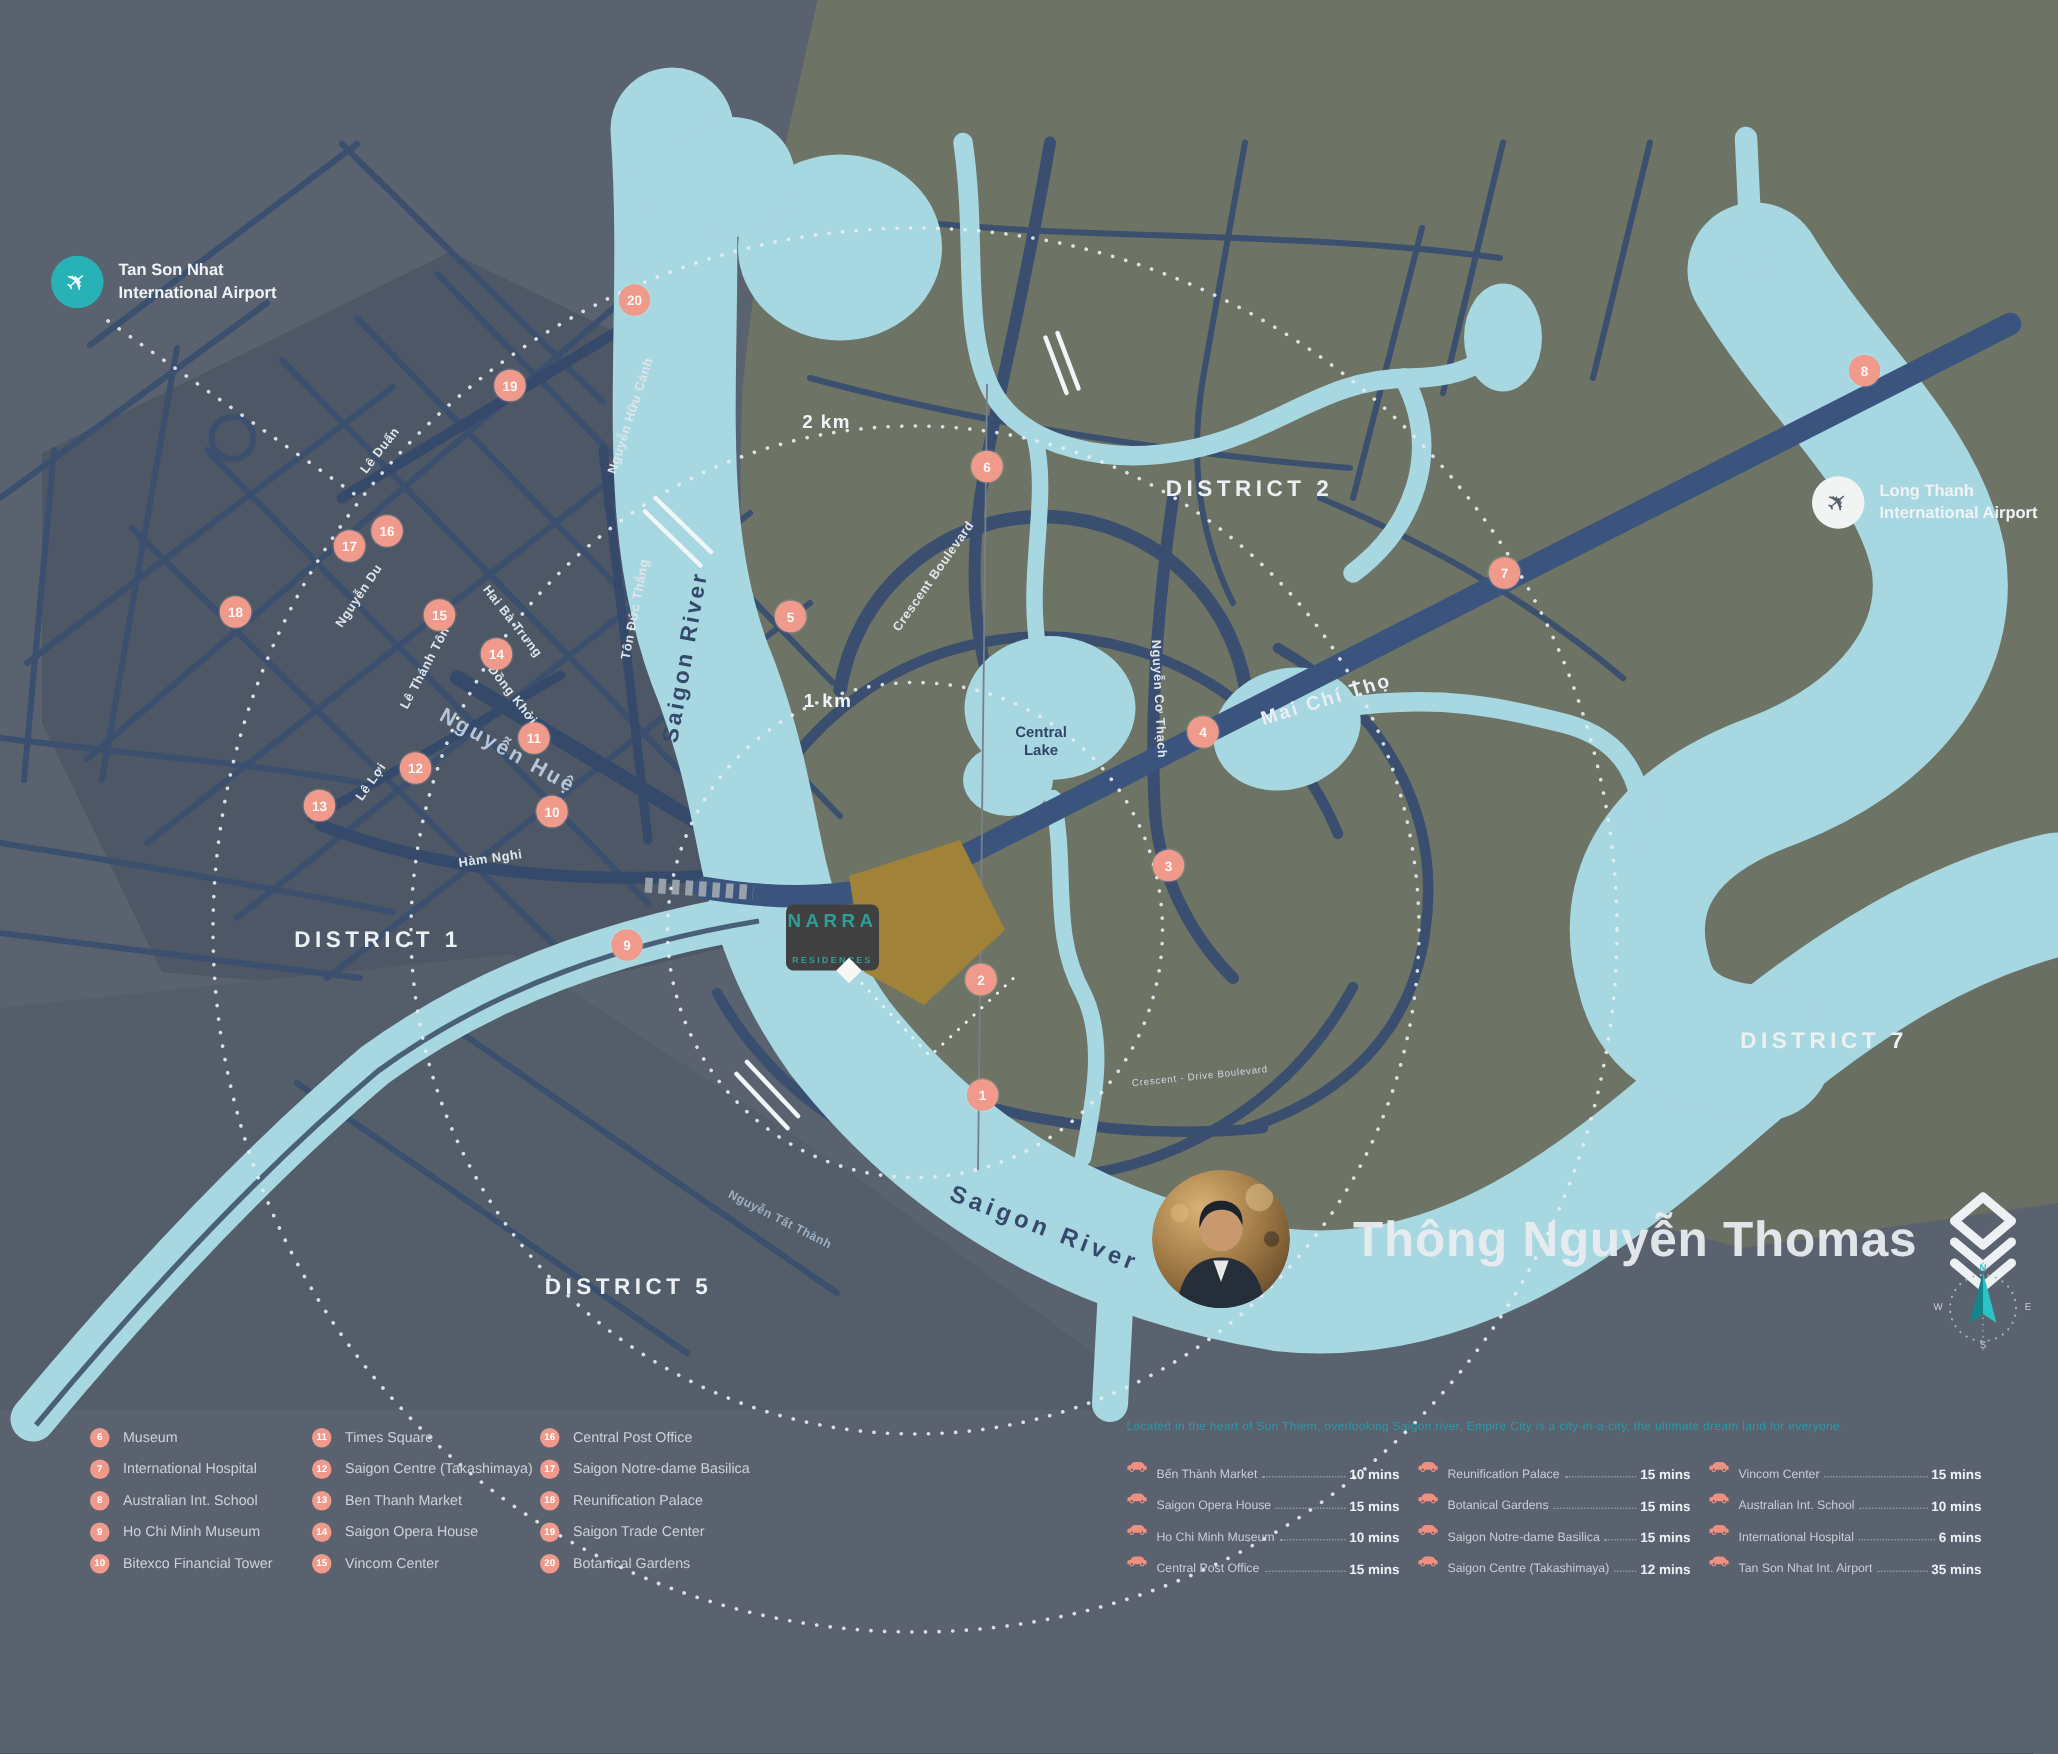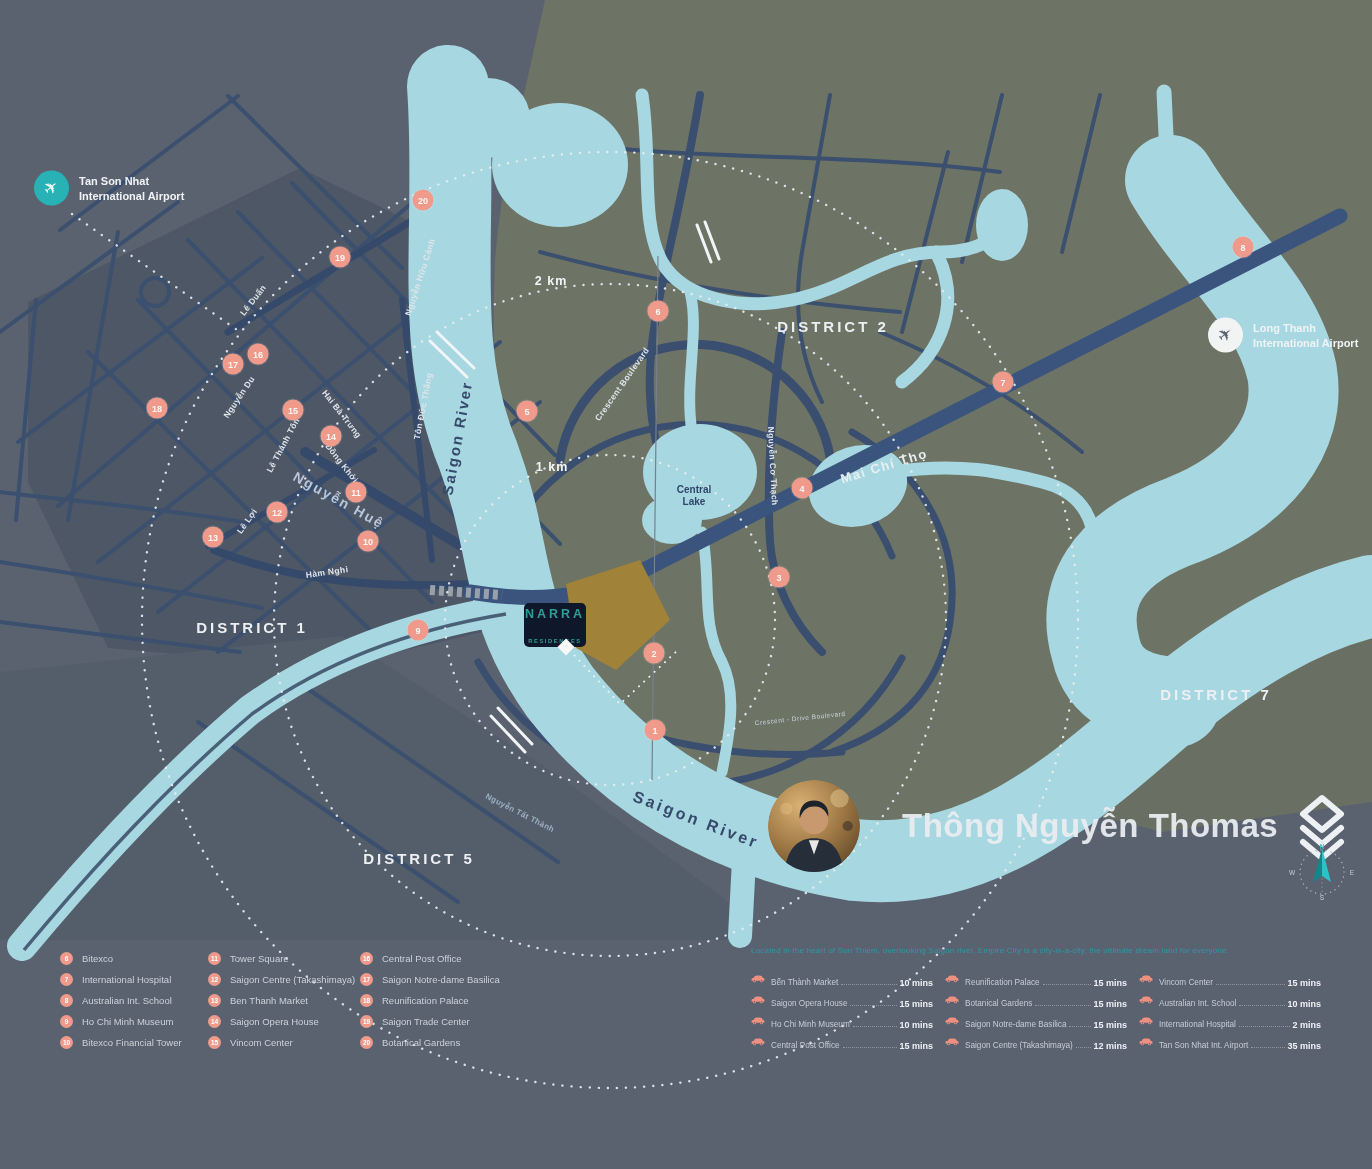--- a/index.html
+++ b/index.html
@@ -24,21 +24,21 @@
     color:#fef6f4;font-size:9px;font-weight:bold;display:flex;align-items:center;justify-content:center;
     transform:translate(-50%,-50%);box-shadow:0 0 0 1px rgba(255,255,255,0.12);}
 
   .airport{position:absolute;display:flex;align-items:center;gap:10px;transform:translate(0,-50%);}
   .airport .disc{width:35px;height:35px;border-radius:50%;display:flex;align-items:center;justify-content:center;font-size:17px;}
   .airport.v-teal .disc{background:#28b2b6;color:#f4fbfb;}
   .airport.v-white .disc{background:#f2f4f4;color:#5a6270;}
   .airport .disc span{display:inline-block;transform:rotate(-40deg);}
   .airport .lbl{color:#f0f3f5;font-size:11px;font-weight:bold;line-height:1.3;}
 
-  .narra{position:absolute;left:524px;top:603px;width:62px;height:44px;background:#0f172a;border-radius:5px;
+  .narra{position:absolute;left:524px;top:603px;width:62px;height:44px;background:#404040;border-radius:5px;
     display:flex;flex-direction:column;align-items:center;justify-content:center;gap:17px;}
   .narra:after{content:"";position:absolute;left:36px;bottom:-6px;width:12px;height:12px;background:#f7f8f5;transform:rotate(45deg);}
   .narra .n1{color:#2f9e98;font-size:12.5px;font-weight:bold;letter-spacing:3px;}
   .narra .n2{color:#2f9e98;font-size:5.8px;font-weight:bold;letter-spacing:1.6px;}
 
   .watermark{position:absolute;left:768px;top:780px;display:flex;align-items:center;gap:42px;justify-content:flex-end;}
   .avatar{width:92px;height:92px;border-radius:50%;overflow:hidden;flex:0 0 auto;}
   .wm-name{color:rgba(233,236,240,0.95);font-size:33px;font-weight:600;letter-spacing:.5px;}
 
   .brand{position:absolute;left:1286px;top:790px;width:72px;height:110px;}
@@ -294,21 +294,21 @@
     <span class="compass-letter n" style="left:36px;top:56px;">N</span>
     <span class="compass-letter" style="left:6px;top:82px;">W</span>
     <span class="compass-letter" style="left:66px;top:82px;">E</span>
     <span class="compass-letter" style="left:36px;top:107px;">S</span>
   </div>
 
   <div class="legend-left" id="legendLeft">
       <div class="col" style="width: 148px;">
         <div class="l-item">
           <div class="l-num">6</div>
-          <div class="l-label">Bitexco</div>
+          <div class="l-label">Museum</div>
         </div>
         <div class="l-item">
           <div class="l-num">7</div>
           <div class="l-label">International Hospital</div>
         </div>
         <div class="l-item">
           <div class="l-num">8</div>
           <div class="l-label">Australian Int. School</div>
         </div>
         <div class="l-item">
@@ -316,21 +316,21 @@
           <div class="l-label">Ho Chi Minh Museum</div>
         </div>
         <div class="l-item">
           <div class="l-num">10</div>
           <div class="l-label">Bitexco Financial Tower</div>
         </div>
       </div>
       <div class="col" style="width: 152px;">
         <div class="l-item">
           <div class="l-num">11</div>
-          <div class="l-label">Tower Square</div>
+          <div class="l-label">Times Square</div>
         </div>
         <div class="l-item">
           <div class="l-num">12</div>
           <div class="l-label">Saigon Centre (Takashimaya)</div>
         </div>
         <div class="l-item">
           <div class="l-num">13</div>
           <div class="l-label">Ben Thanh Market</div>
         </div>
         <div class="l-item">
@@ -475,21 +475,21 @@
             <div class="t-time">10 mins</div>
           </div>
           <div class="t-item">
             <div class="t-car"><svg width="14" height="9" viewBox="0 0 24 14">
                 <path d="M1,8 Q1,6 3,6 L4.5,6 Q6,2 10,2 L15,2 Q19,2 20.5,6 L21,6 Q23,6 23,8 L23,11 L20.6,11 A2.6,2.6 0 1 1 15.4,11 L8.6,11 A2.6,2.6 0 1 1 3.4,11 L1,11 Z" fill="#ef8f80"></path>
                 <circle cx="6" cy="11" r="1.3" fill="#5a6270"></circle>
                 <circle cx="18" cy="11" r="1.3" fill="#5a6270"></circle>
               </svg></div>
             <div class="t-name">International Hospital</div>
             <div class="t-dots"></div>
-            <div class="t-time">2 mins</div>
+            <div class="t-time">6 mins</div>
           </div>
           <div class="t-item">
             <div class="t-car"><svg width="14" height="9" viewBox="0 0 24 14">
                 <path d="M1,8 Q1,6 3,6 L4.5,6 Q6,2 10,2 L15,2 Q19,2 20.5,6 L21,6 Q23,6 23,8 L23,11 L20.6,11 A2.6,2.6 0 1 1 15.4,11 L8.6,11 A2.6,2.6 0 1 1 3.4,11 L1,11 Z" fill="#ef8f80"></path>
                 <circle cx="6" cy="11" r="1.3" fill="#5a6270"></circle>
                 <circle cx="18" cy="11" r="1.3" fill="#5a6270"></circle>
               </svg></div>
             <div class="t-name">Tan Son Nhat Int. Airport</div>
             <div class="t-dots"></div>
             <div class="t-time">35 mins</div>

